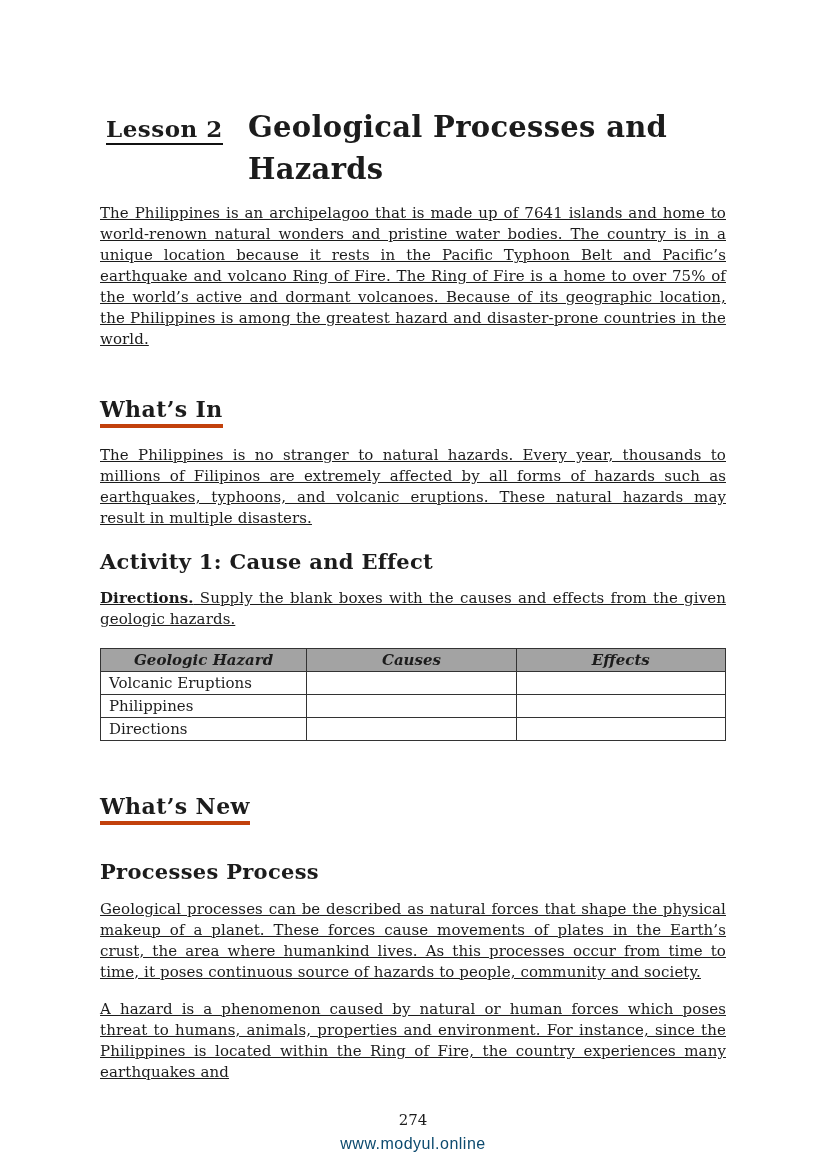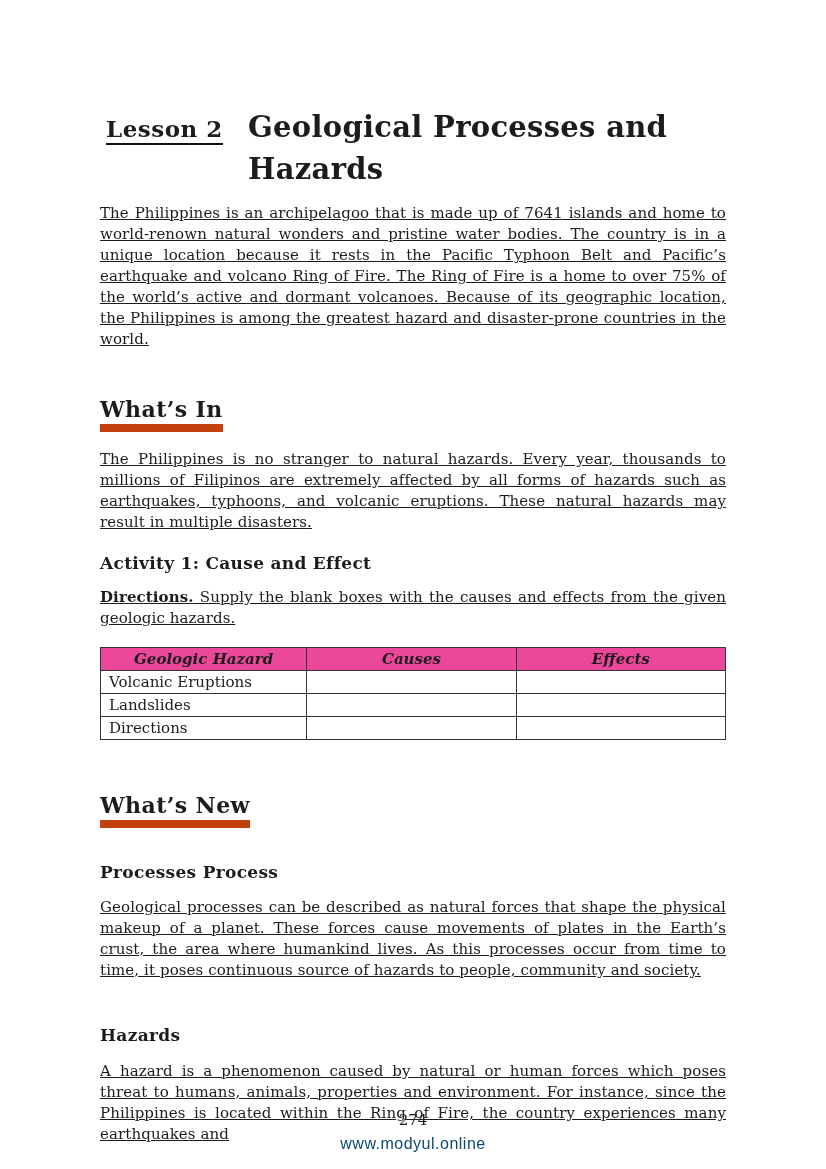--- a/index.html
+++ b/index.html
@@ -55,25 +55,25 @@
 
   
   .big-heading {
     margin-top: 46px;
     font-size: 22px;
     font-weight: bold;
     letter-spacing: 0.4px;
   }
   .big-heading span {
     display: inline-block;
-    border-bottom: 8px solid #c2410c;
+    border-bottom: 4px solid #c2410c;
     padding-bottom: 2px;
   }
   .sub-heading {
-    font-size: 17px;
+    font-size: 21px;
     font-weight: bold;
     letter-spacing: 0.3px;
   }
 
   .whats-in-body { margin-top: 17px; }
   .activity-heading { margin-top: 20px; }
   .directions { margin-top: 14px; }
   .directions b { font-weight: bold; }
 
   
@@ -83,21 +83,21 @@
     border-collapse: collapse;
     font-size: 15px;
   }
   table.activity-table th,
   table.activity-table td {
     border: 1px solid #333;
     padding: 2px 8px;
     height: 23px;
   }
   table.activity-table th {
-    background: #ec4899;
+    background: #a3a3a3;
     font-weight: bold;
     font-style: italic;
     text-align: center;
   }
   table.activity-table td { text-align: left; }
   col.c1 { width: 33%; }
   col.c2 { width: 33.5%; }
   col.c3 { width: 33.5%; }
 
   .whats-new-heading { margin-top: 52px; }
@@ -163,40 +163,39 @@
           <th>Effects</th>
         </tr>
       </thead>
       <tbody>
         <tr>
           <td>Volcanic Eruptions</td>
           <td></td>
           <td></td>
         </tr>
         <tr>
-          <td>Landslides</td>
+          <td>Philippines</td>
           <td></td>
           <td></td>
         </tr>
         <tr>
           <td>Directions</td>
           <td></td>
           <td></td>
         </tr>
       </tbody>
     </table>
 
     <h2 class="big-heading whats-new-heading">
       <span>What’s New</span>
     </h2>
 
     <h3 class="sub-heading geologic-heading">Processes Process</h3>
     <p class="para geologic-body">Geological processes can be described as natural forces that shape the physical makeup of a planet. These forces cause movements of plates in the Earth’s crust, the area where humankind lives. As this processes occur from time to time, it poses continuous source of hazards to people, community and society.</p>
 
-    <h3 class="sub-heading hazards-heading">Hazards</h3>
     <p class="para hazards-body">A hazard is a phenomenon caused by natural or human forces which poses threat to humans, animals, properties and environment. For instance, since the Philippines is located within the Ring of Fire, the country experiences many earthquakes and</p>
 
   </div>
 
   <div class="footer">
     <div class="page-number">274</div>
     <div class="watermark">www.modyul.online</div>
   </div>
 </div>
 

